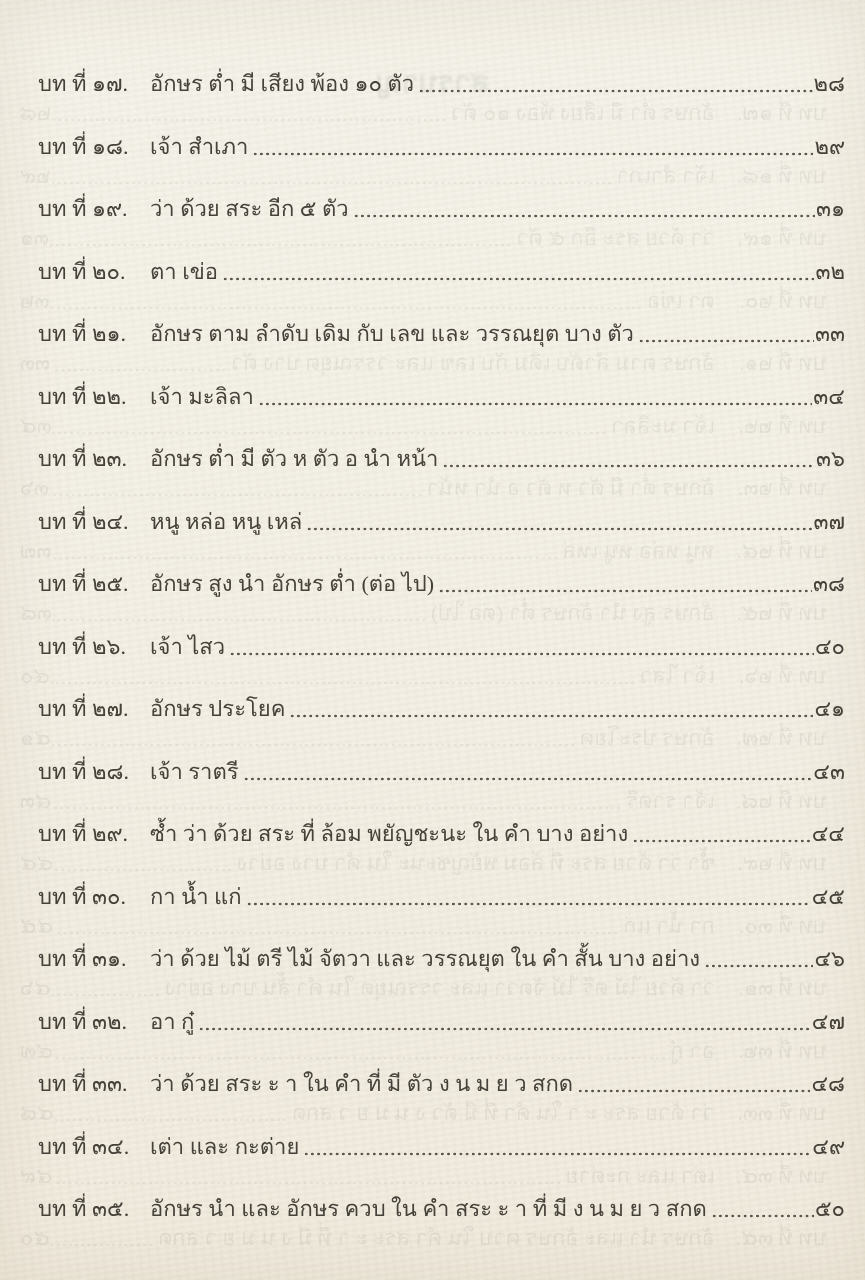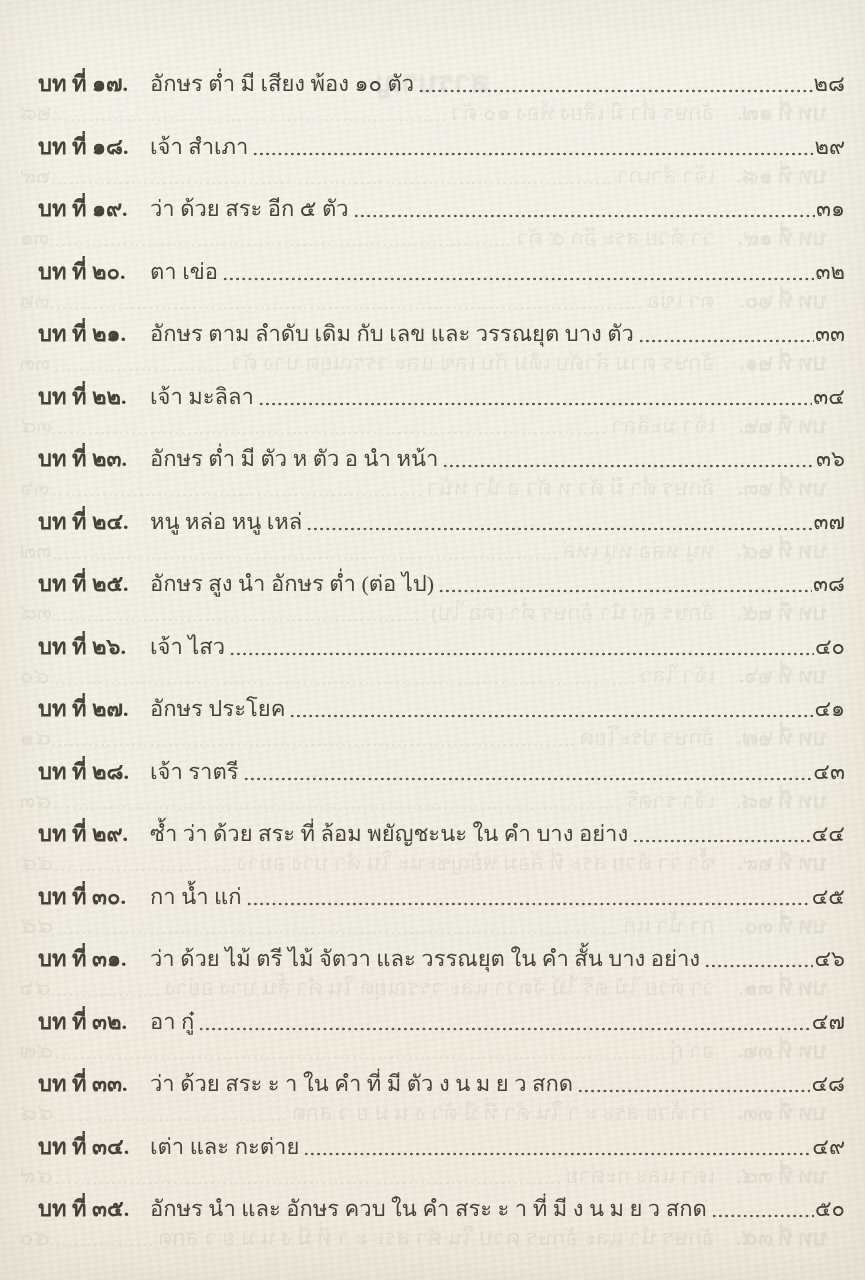--- a/index.html
+++ b/index.html
@@ -53,21 +53,20 @@
   }
   .row {
     height: 62.5px;
     display: flex;
     align-items: flex-start;
     white-space: nowrap;
   }
   .chapter {
     flex: none;
     width: 112px;
-    font-weight: bold;
   }
   .title {
     flex: none;
     padding-right: 3px;
   }
   .leader {
     flex: 1;
     height: 4px;
     margin-top: 19px;
     margin-left: 2px;

